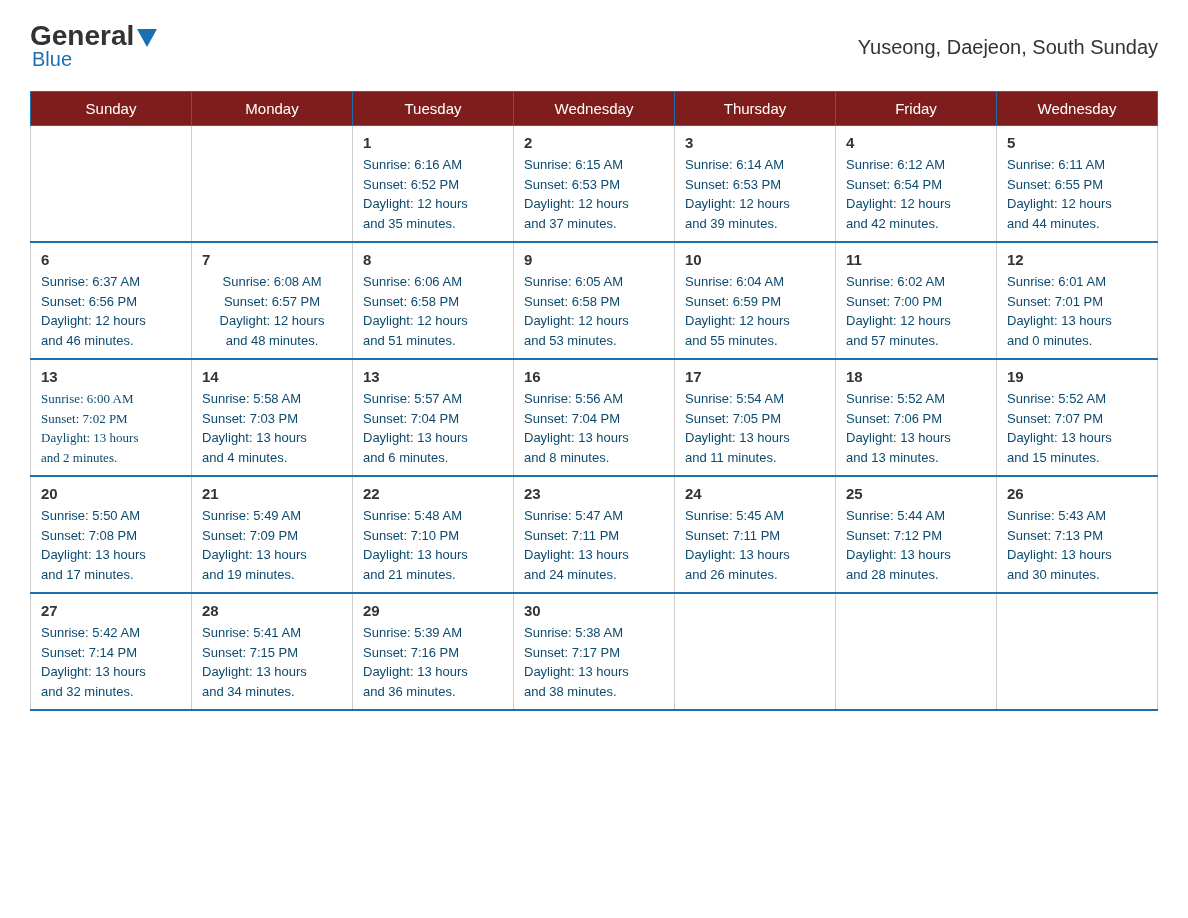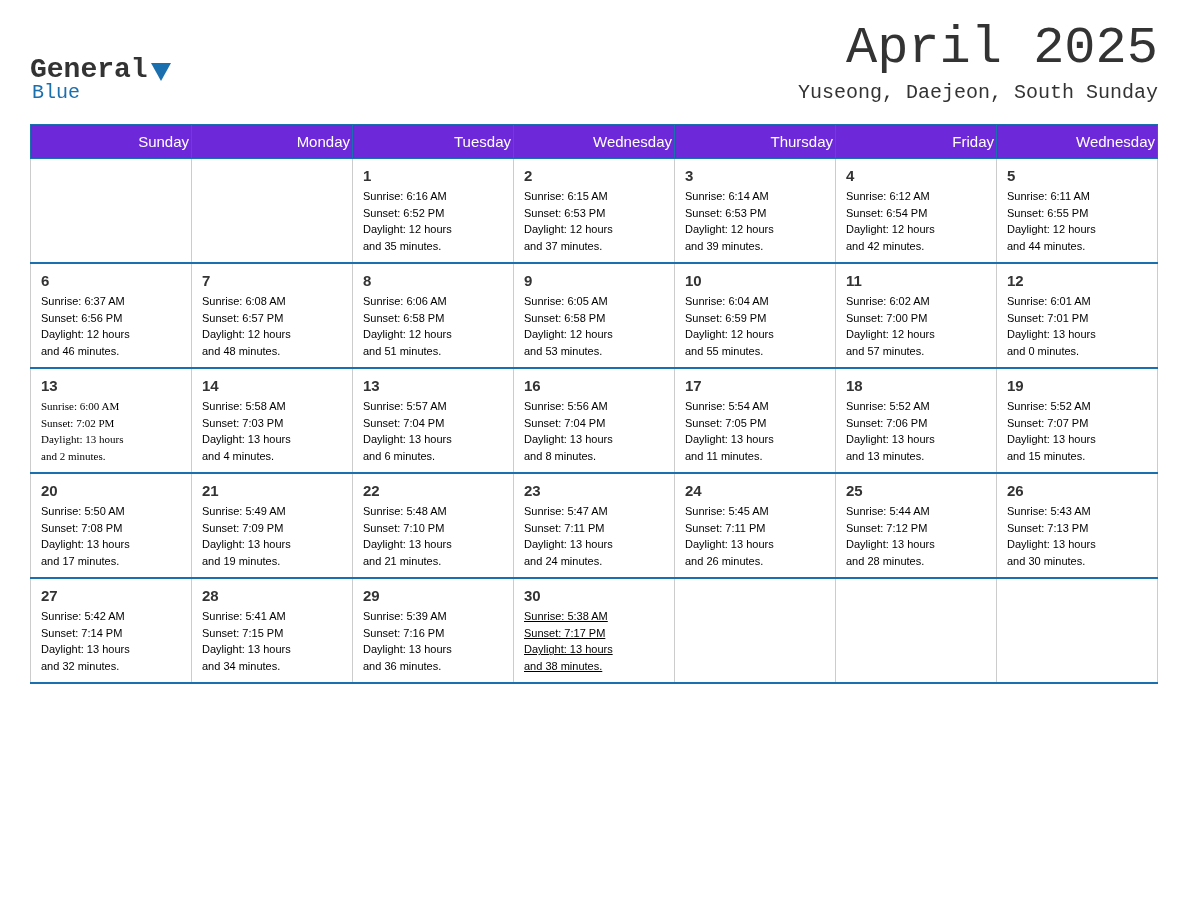--- a/index.html
+++ b/index.html
@@ -7,23 +7,22 @@
       font-family: Arial, sans-serif;
       background: #fff;
       color: #333;
       width: 1188px;
       min-height: 918px;
       padding: 20px 30px;
     }
     .header {
       display: flex;
       justify-content: space-between;
-      align-items: flex-end;
+      align-items: center;
       margin-bottom: 20px;
-      font-family: Liberation Mono, monospace;
     }
     .logo {
       display: flex;
       flex-direction: column;
       align-items: flex-start;
     }
     .logo-text {
       font-size: 28px;
       font-weight: bold;
       color: #333;
@@ -61,24 +60,24 @@
       font-size: 20px;
       color: #333;
       margin-top: 4px;
     }
     .calendar {
       width: 100%;
       border-collapse: collapse;
       table-layout: fixed;
     }
     .calendar thead th {
-      background-color: #6d28d9;
+      background-color: #7f1d1d;
       color: #fff;
       padding: 8px 2px;
-      text-align: right;
+      text-align: center;
       font-size: 15px;
       font-weight: normal;
       border: 1px solid #1a6faf;
     }
     .calendar tbody td {
       vertical-align: top;
       border: 1px solid #ccc;
       padding: 8px 10px;
       min-height: 110px;
       font-size: 13px;
@@ -87,41 +86,40 @@
     .calendar tbody tr {
       border-bottom: 2px solid #1a6faf;
     }
     .day-number {
       font-size: 15px;
       font-weight: bold;
       color: #333;
       margin-bottom: 4px;
     }
     .day-info {
-      font-size: 11px;
-      color: #000000;
+      font-size: 13px;
+      color: #0c4a6e;
       line-height: 1.5;
     }
     .empty-cell {
       background: #fff;
     }
   </style>
 </head>
 <body>
 
 <div class="header">
   <div class="logo">
     <div class="logo-text">
       <span class="logo-general">General</span>
       <span class="logo-triangle"></span>
     </div>
     <div class="logo-underline">Blue</div>
   </div>
   <div class="title-block">
-    <div class="page-title">April 2025</div>
     <div class="subtitle">Yuseong, Daejeon, South Sunday</div>
   </div>
 </div>
 
 <table class="calendar">
   <thead>
     <tr>
     <th>Sunday</th>
         <th>Monday</th>
         <th>Tuesday</th>
@@ -174,21 +172,21 @@
       <tr>
         <td>
           <div class="day-number">6</div>
           <div class="day-info" style="white-space: pre-line;">Sunrise: 6:37 AM
 Sunset: 6:56 PM
 Daylight: 12 hours
 and 46 minutes.</div>
         </td>
         <td>
           <div class="day-number">7</div>
-          <div class="day-info" style="white-space: pre-line;">Sunrise: 6:08 AM
+          <div class="day-info" style="white-space: pre-line; text-align: center;">Sunrise: 6:08 AM
 Sunset: 6:57 PM
 Daylight: 12 hours
 and 48 minutes.</div>
         </td>
         <td>
           <div class="day-number">8</div>
           <div class="day-info" style="white-space: pre-line;">Sunrise: 6:06 AM
 Sunset: 6:58 PM
 Daylight: 12 hours
 and 51 minutes.</div>
@@ -341,21 +339,21 @@
         </td>
         <td>
           <div class="day-number">29</div>
           <div class="day-info" style="white-space: pre-line;">Sunrise: 5:39 AM
 Sunset: 7:16 PM
 Daylight: 13 hours
 and 36 minutes.</div>
         </td>
         <td>
           <div class="day-number">30</div>
-          <div class="day-info" style="white-space: pre-line; text-decoration: underline;">Sunrise: 5:38 AM
+          <div class="day-info" style="white-space: pre-line;">Sunrise: 5:38 AM
 Sunset: 7:17 PM
 Daylight: 13 hours
 and 38 minutes.</div>
         </td>
         <td class="empty-cell"></td>
         <td class="empty-cell"></td>
         <td class="empty-cell"></td>
       </tr>
     </tbody>
 </table>

